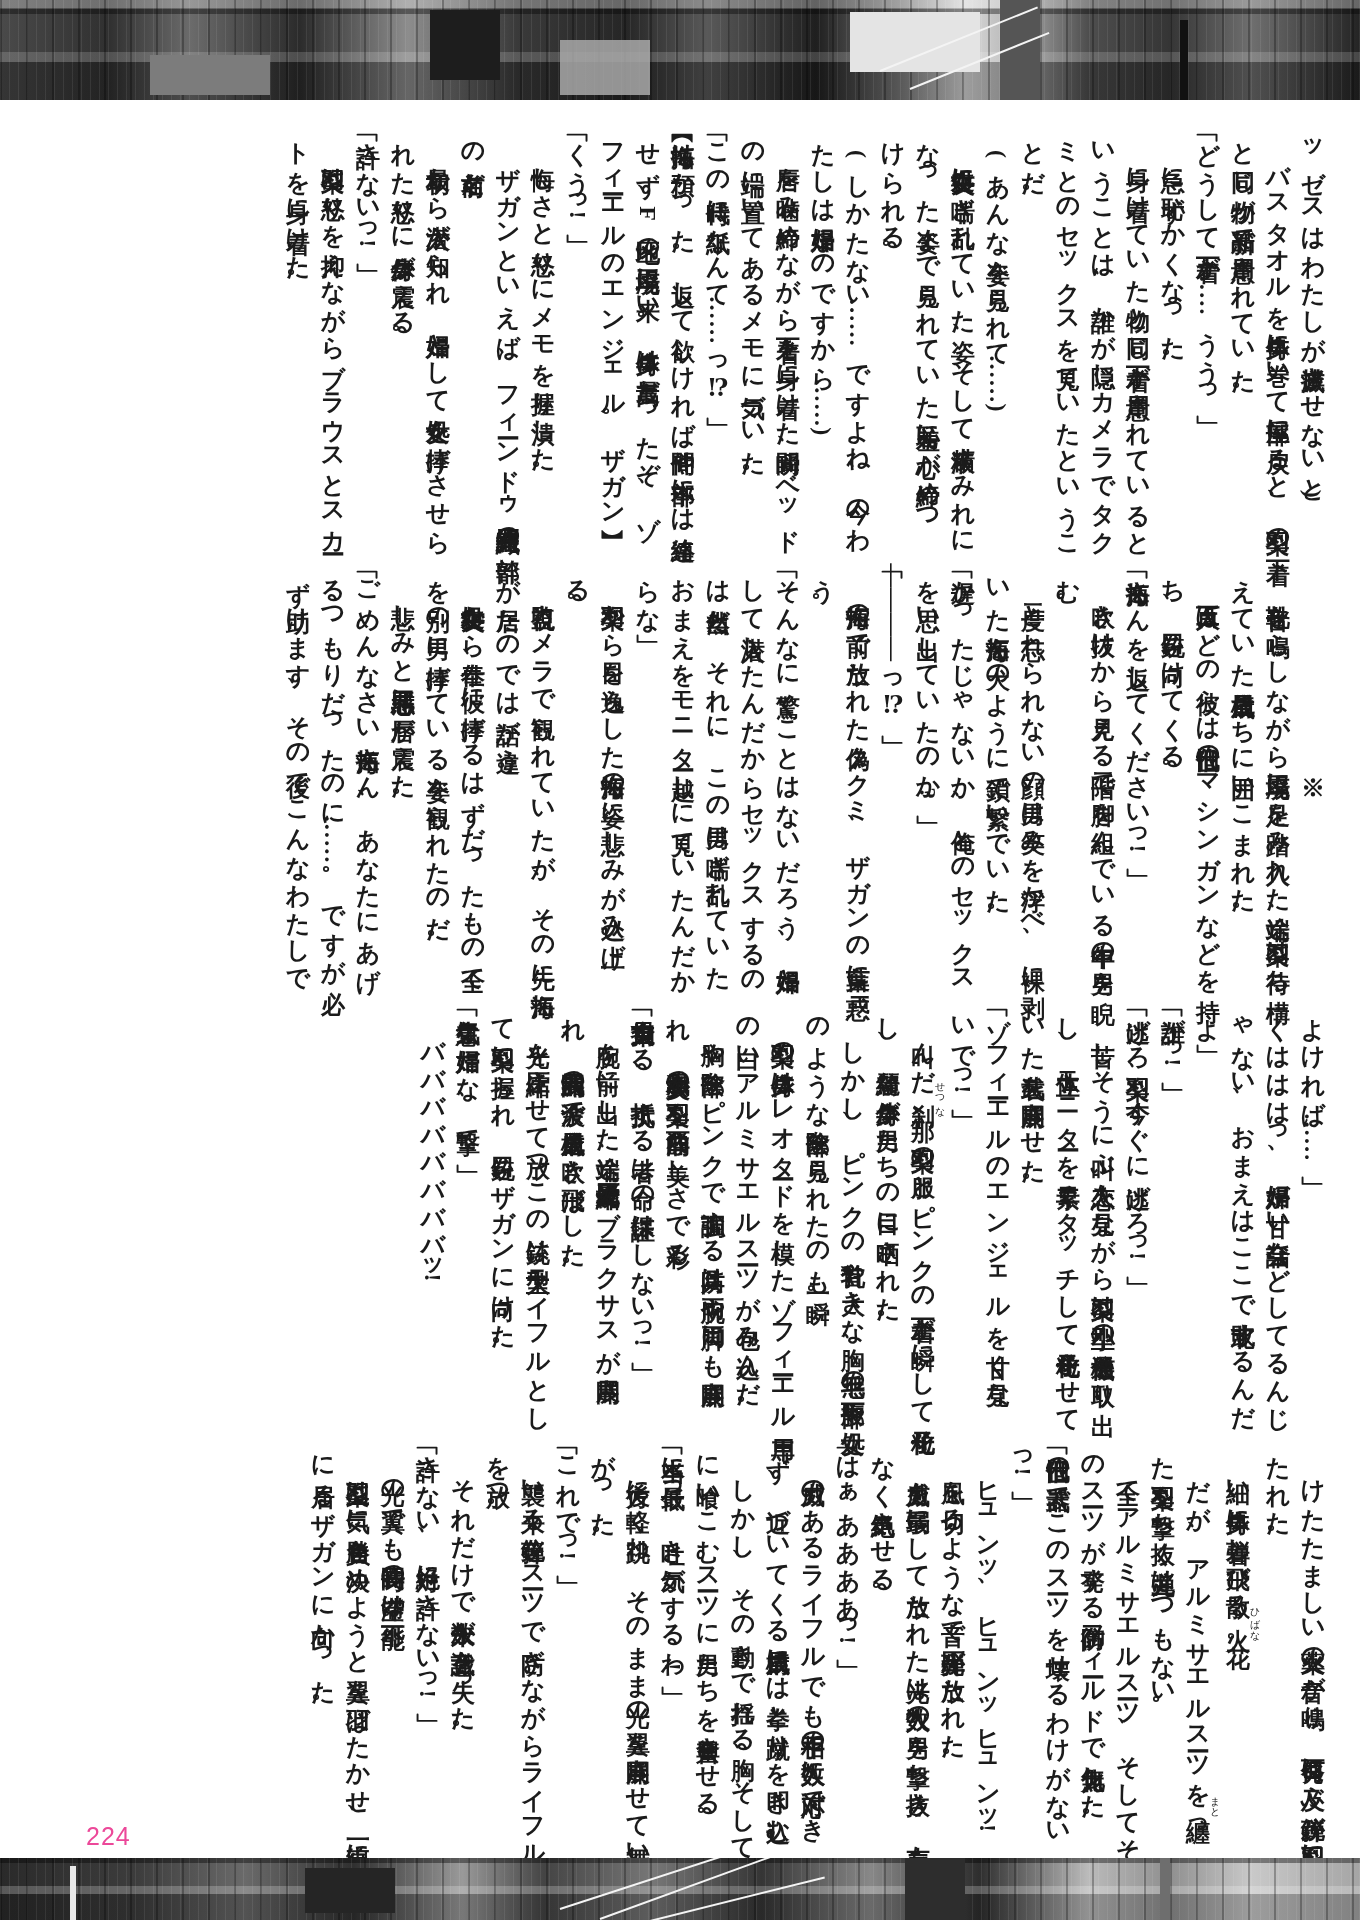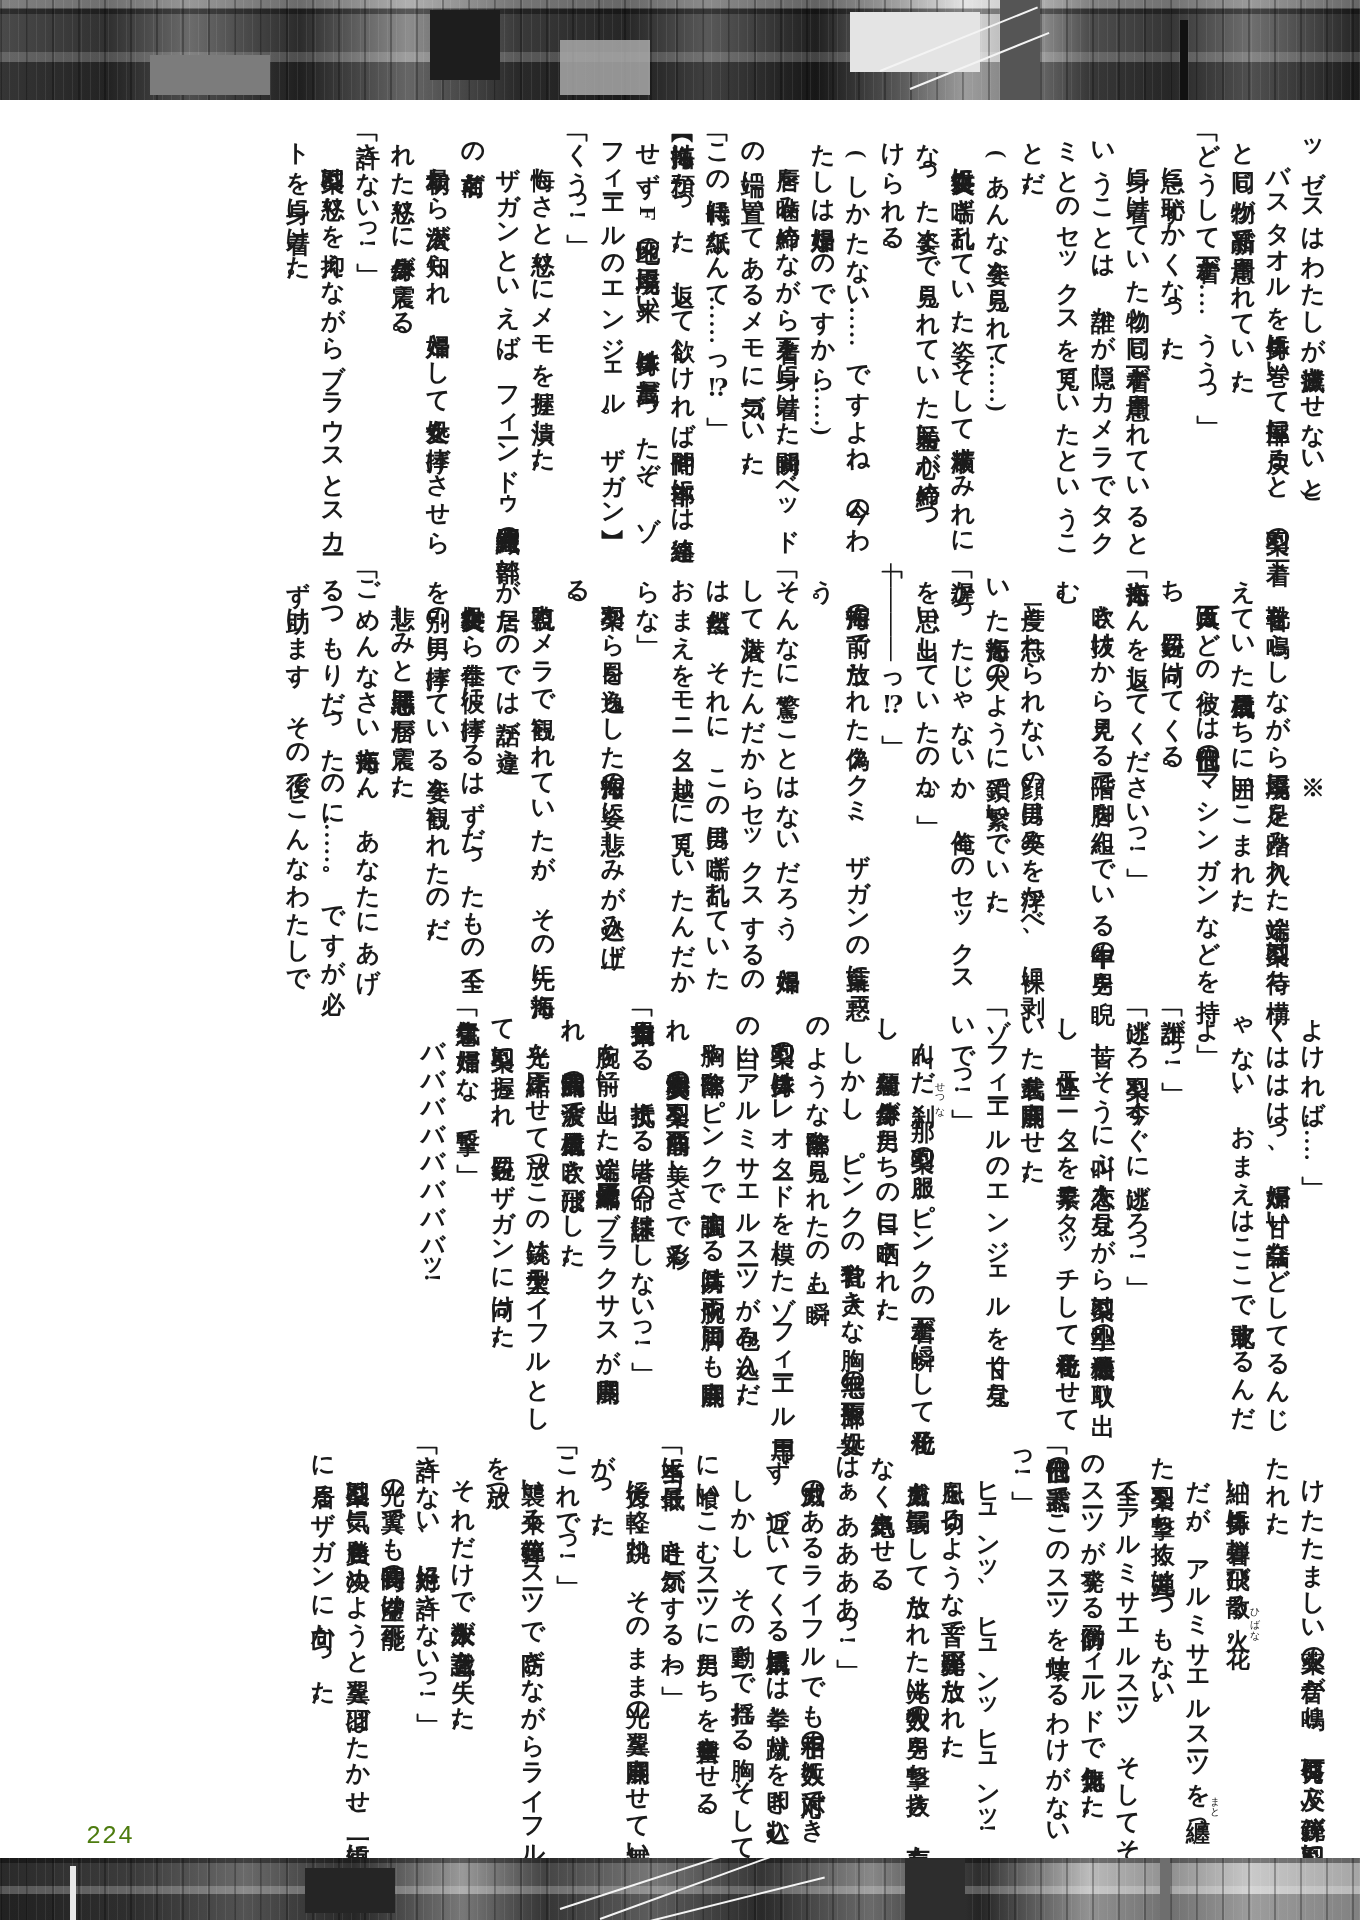--- a/index.html
+++ b/index.html
@@ -47,22 +47,22 @@
   .band p.ind{text-indent:1em;}
   .band p.ctr{text-align:center;}
   ruby rt{font-size:10px;letter-spacing:0;font-weight:400;}
   #band-1{top:126px;}
   #band-2{top:563px;}
   #band-3{top:1001px;}
   #band-4{top:1439px;}
   
   #page-number{
     position:absolute;left:86px;top:1822px;
-    font-size:25px;color:#4d7c0f;letter-spacing:1px;
-    font-family:Liberation Mono, monospace;
+    font-size:25px;color:#ec4899;letter-spacing:1px;
+    font-family:Liberation Sans, sans-serif;
   }
 </style>
 </head>
 <body>
 
 <div id="header-art" class="artstrip">
   <div class="vstripes"></div>
   <div class="blk" style="left:150px;top:55px;width:120px;height:40px;background:#7c7c7c;"></div>
   <div class="blk" style="left:430px;top:10px;width:70px;height:70px;background:#1d1d1d;"></div>
   <div class="blk" style="left:560px;top:40px;width:90px;height:55px;background:#a9a9a9;opacity:.85;"></div>

